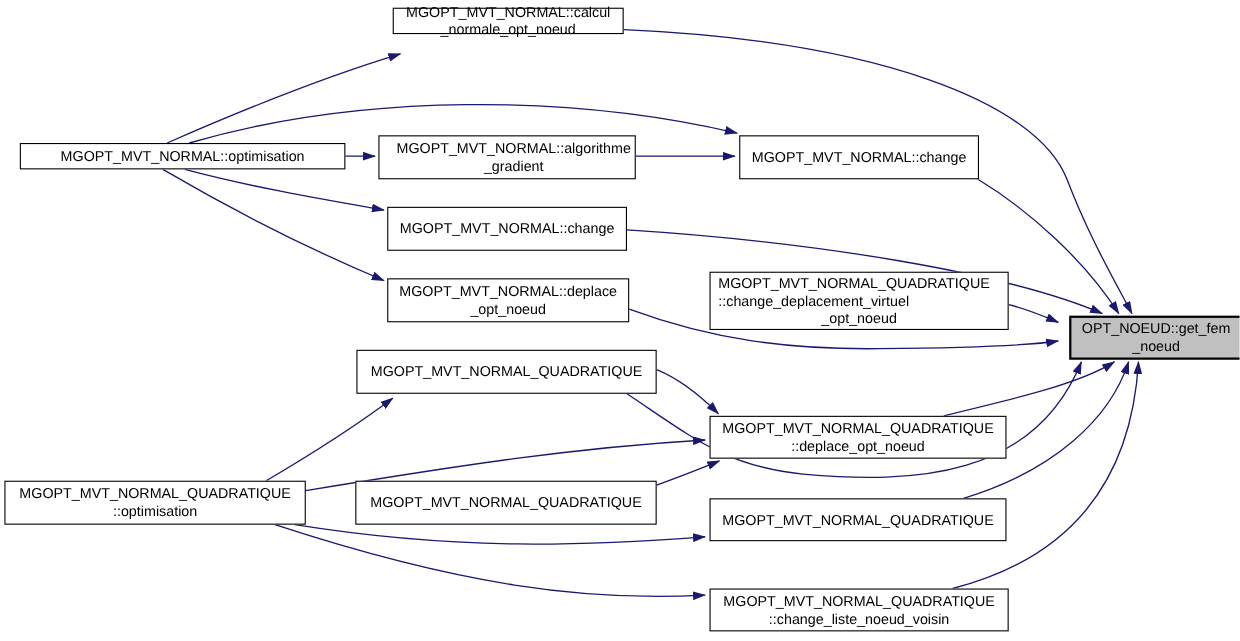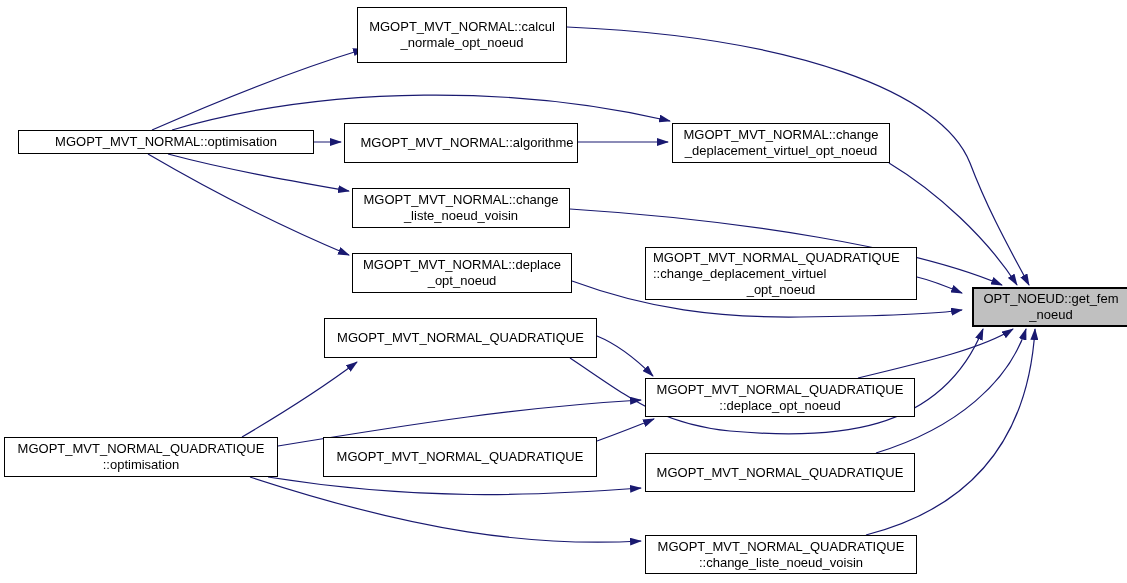--- a/index.html
+++ b/index.html
@@ -85,37 +85,36 @@
       <path class="edge" d="M278,446 C418,423 522,407 641,400" stroke="#191970" marker-end="url(#arrowhead)"></path>
       <path class="edge" d="M268,477 C418,501 532,496 641,488" stroke="#191970" marker-end="url(#arrowhead)"></path>
       <path class="edge" d="M250,477 C418,532 532,547 641,541" stroke="#191970" marker-end="url(#arrowhead)"></path>
       <path class="edge" d="M597,336 C619,345 636,359 653,376" stroke="#191970" marker-end="url(#arrowhead)"></path>
       <path class="edge" d="M570,358 C630,398 660,424 730,431 C830,440 940,435 983,329" stroke="#191970" marker-end="url(#arrowhead)"></path>
       <path class="edge" d="M597,441 C619,433 637,426 654,419" stroke="#191970" marker-end="url(#arrowhead)"></path>
       <path class="edge" d="M858,378 C929,361 983,348 1013,329" stroke="#191970" marker-end="url(#arrowhead)"></path>
       <path class="edge" d="M876,453 C958,428 1009,381 1026,329" stroke="#191970" marker-end="url(#arrowhead)"></path>
       <path class="edge" d="M866,535 C983,505 1029,428 1035,329" stroke="#191970" marker-end="url(#arrowhead)"></path>
     </svg>
-<div class="node" style="left: 357px; top: 7px; width: 210px; height: 56px;">
+<div class="node" style="left: 357px; top: 7px; width: 210px; height: 24px;">
       <div class="line">MGOPT_MVT_NORMAL::calcul</div>
       <div class="line">_normale_opt_noeud</div>
     </div>
     <div class="node" style="left: 18px; top: 130px; width: 296px; height: 24px;">
       <div class="line">MGOPT_MVT_NORMAL::optimisation</div>
     </div>
     <div class="node" style="left: 344px; top: 123px; width: 234px; height: 40px; padding-left: 12px;">
       <div class="line">MGOPT_MVT_NORMAL::algorithme</div>
+      <div class="line">_gradient</div>
     </div>
     <div class="node" style="left: 672px; top: 123px; width: 218px; height: 40px;">
       <div class="line">MGOPT_MVT_NORMAL::change</div>
-      <div class="line">_deplacement_virtuel_opt_noeud</div>
     </div>
     <div class="node" style="left: 352px; top: 188px; width: 218px; height: 40px;">
       <div class="line">MGOPT_MVT_NORMAL::change</div>
-      <div class="line">_liste_noeud_voisin</div>
     </div>
     <div class="node" style="left: 352px; top: 253px; width: 220px; height: 40px;">
       <div class="line">MGOPT_MVT_NORMAL::deplace</div>
       <div class="line">_opt_noeud</div>
     </div>
     <div class="node mixed-align" style="left: 645px; top: 247px; width: 272px; height: 53px;">
       <div class="line">MGOPT_MVT_NORMAL_QUADRATIQUE</div>
       <div class="line">::change_deplacement_virtuel</div>
       <div class="line">_opt_noeud</div>
     </div>

